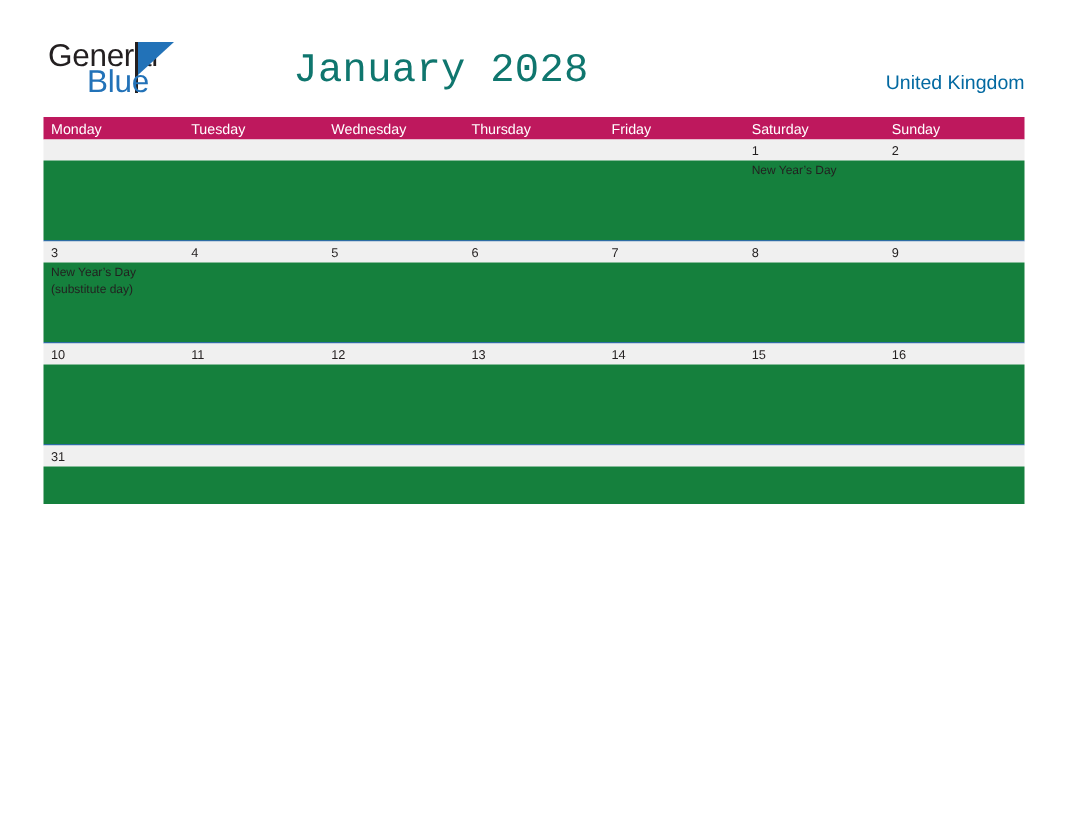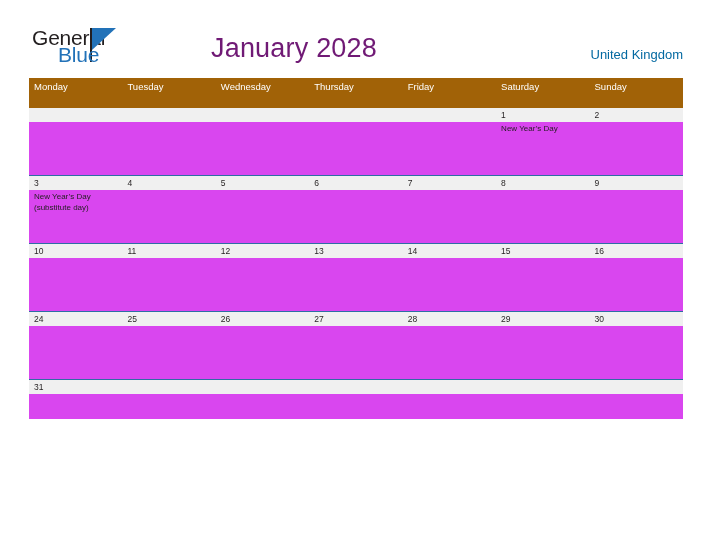--- a/index.html
+++ b/index.html
@@ -71,22 +71,22 @@
   }
 
   .month-title {
     position: absolute;
     left: 0;
     top: 33px;
     width: 588px;
     text-align: center;
     font-size: 27px;
     line-height: 30px;
-    color: #701a75;
-    font-family: Liberation Sans, sans-serif;
+    color: #0f766e;
+    font-family: Liberation Mono, monospace;
     font-weight: normal;
     letter-spacing: 0.2px;
   }
 
   .country {
     position: absolute;
     right: 29px;
     top: 47px;
     font-size: 13px;
     line-height: 15px;
@@ -99,22 +99,23 @@
   .calendar {
     position: absolute;
     left: 29px;
     top: 78px;
     width: 654px;
   }
 
   .weekday-header {
     display: flex;
     width: 654px;
-    height: 30px;
-    background: #a16207;
+    height: 15px;
+    background: #be185d;
+    justify-content: center;
   }
   .weekday-cell {
     width: 93.43px;
     box-sizing: border-box;
     padding-left: 5px;
     color: #ffffff;
     font-size: 9.5px;
     line-height: 17px;
     white-space: nowrap;
     overflow: hidden;
@@ -142,21 +143,21 @@
     font-size: 8.5px;
     line-height: 14px;
     color: #231f20;
     overflow: hidden;
     white-space: nowrap;
   }
 
   .event-strip {
     display: flex;
     width: 654px;
-    background: #d946ef;
+    background: #15803d;
   }
   .event-cell {
     width: 93.43px;
     box-sizing: border-box;
     padding: 2px 4px 0 5px;
     font-size: 8px;
     line-height: 10.5px;
     color: #231f20;
     overflow: hidden;
   }
@@ -257,40 +258,20 @@
         <div class="event-strip">
           <div class="event-cell"></div>
           <div class="event-cell"></div>
           <div class="event-cell"></div>
           <div class="event-cell"></div>
           <div class="event-cell"></div>
           <div class="event-cell"></div>
           <div class="event-cell"></div>
         </div>
       </div>
-      <div class="week-row tall">
-        <div class="date-strip">
-          <div class="date-cell">24</div>
-          <div class="date-cell">25</div>
-          <div class="date-cell">26</div>
-          <div class="date-cell">27</div>
-          <div class="date-cell">28</div>
-          <div class="date-cell">29</div>
-          <div class="date-cell">30</div>
-        </div>
-        <div class="event-strip">
-          <div class="event-cell"></div>
-          <div class="event-cell"></div>
-          <div class="event-cell"></div>
-          <div class="event-cell"></div>
-          <div class="event-cell"></div>
-          <div class="event-cell"></div>
-          <div class="event-cell"></div>
-        </div>
-      </div>
       <div class="week-row short">
         <div class="date-strip">
           <div class="date-cell">31</div>
           <div class="date-cell"></div>
           <div class="date-cell"></div>
           <div class="date-cell"></div>
           <div class="date-cell"></div>
           <div class="date-cell"></div>
           <div class="date-cell"></div>
         </div>

